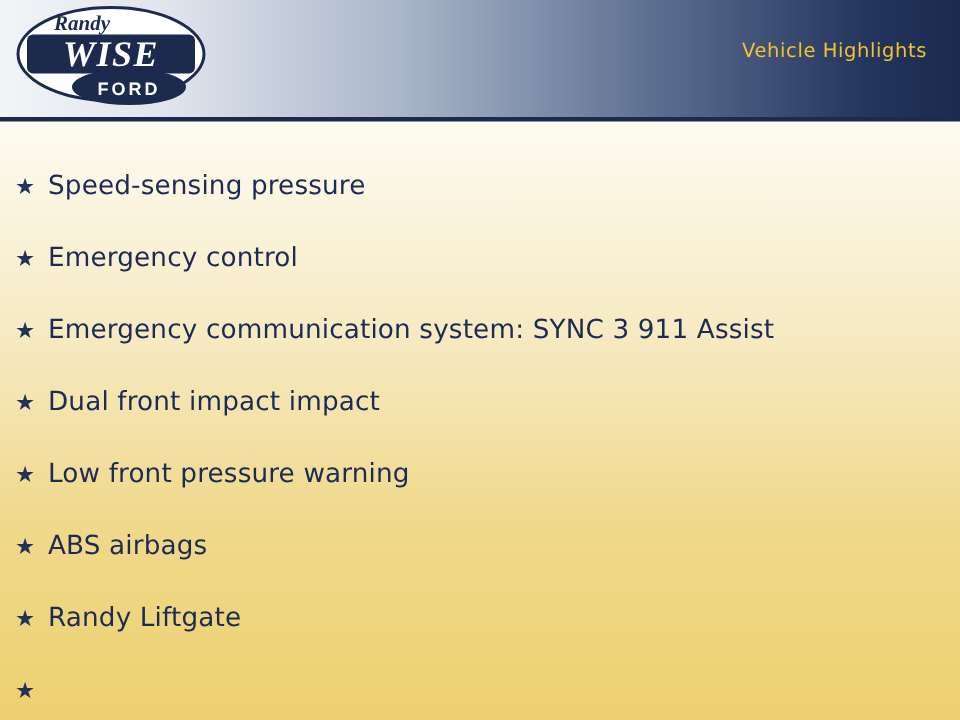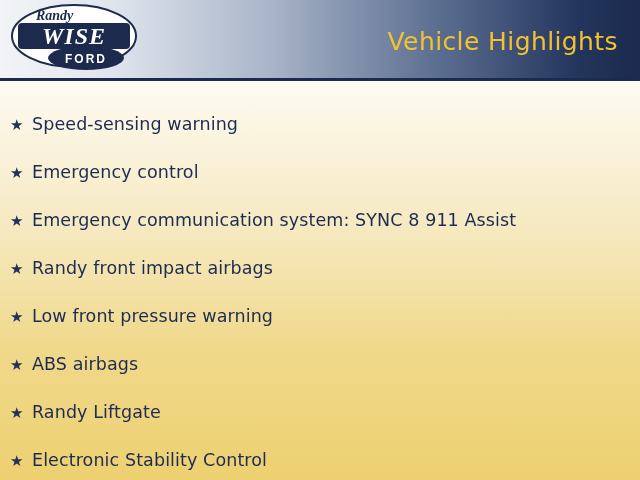--- a/index.html
+++ b/index.html
@@ -37,21 +37,21 @@
     top: 78px;
     left: 0;
     width: 640px;
     height: 3px;
     background: #1b2a4d;
   }
   .header-title {
     position: absolute;
     right: 22px;
     top: 27px;
-    font-size: 25px;
+    font-size: 13px;
     letter-spacing: 0.4px;
     color: #f2c230;
     font-family: "DejaVu Sans", sans-serif;
     white-space: nowrap;
     text-align: right;
   }
 
   
   .logo {
     position: absolute;
@@ -113,45 +113,44 @@
         <text x="76" y="61" text-anchor="middle" font-family="Liberation Sans, sans-serif" font-weight="bold" font-size="12" fill="#ffffff" letter-spacing="2">FORD</text>
       </svg>
     </div>
     <div class="header-title">Vehicle Highlights</div>
   </div>
   <div class="header-rule"></div>
 
   <ul class="highlights">
     <li class="hl-item">
       <span class="hl-star">★</span>
-      <span class="hl-text">Speed-sensing warning</span>
+      <span class="hl-text">Speed-sensing pressure</span>
     </li>
     <li class="hl-item">
       <span class="hl-star">★</span>
       <span class="hl-text">Emergency control</span>
     </li>
     <li class="hl-item">
       <span class="hl-star">★</span>
-      <span class="hl-text">Emergency communication system: SYNC 8 911 Assist</span>
+      <span class="hl-text">Emergency communication system: SYNC 3 911 Assist</span>
     </li>
     <li class="hl-item">
       <span class="hl-star">★</span>
-      <span class="hl-text">Randy front impact airbags</span>
+      <span class="hl-text">Dual front impact impact</span>
     </li>
     <li class="hl-item">
       <span class="hl-star">★</span>
       <span class="hl-text">Low front pressure warning</span>
     </li>
     <li class="hl-item">
       <span class="hl-star">★</span>
       <span class="hl-text">ABS airbags</span>
     </li>
     <li class="hl-item">
       <span class="hl-star">★</span>
       <span class="hl-text">Randy Liftgate</span>
     </li>
     <li class="hl-item">
       <span class="hl-star">★</span>
-      <span class="hl-text">Electronic Stability Control</span>
     </li>
   </ul>
 
 </div>
 
 </body></html>

